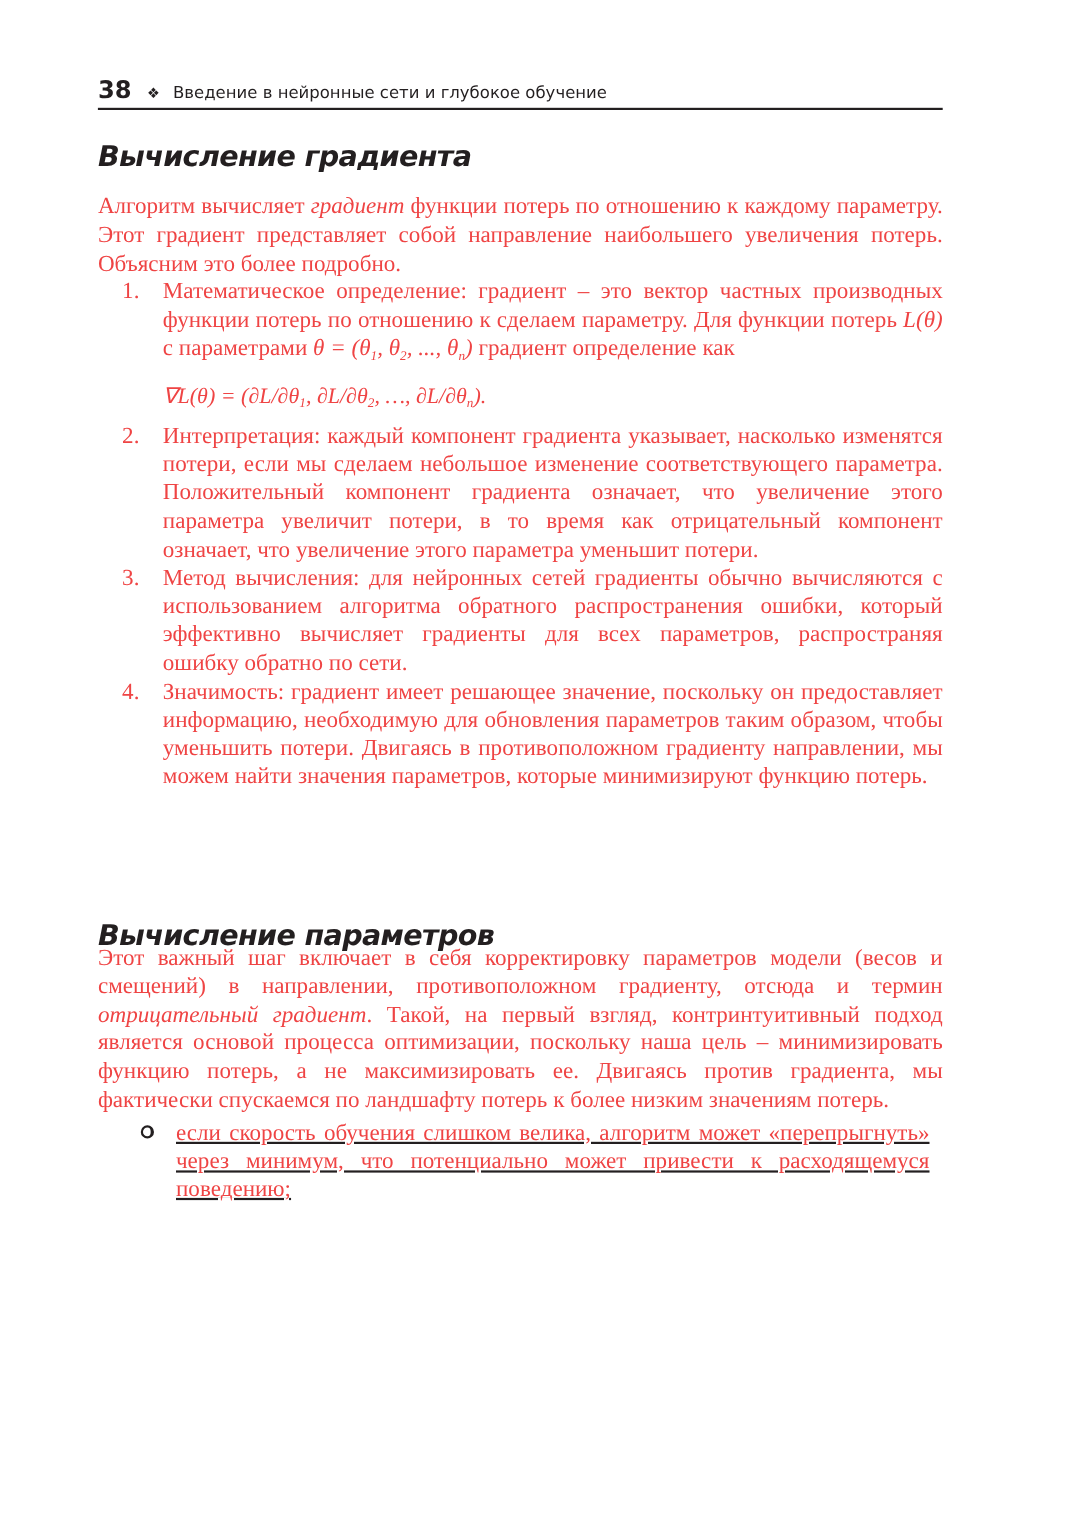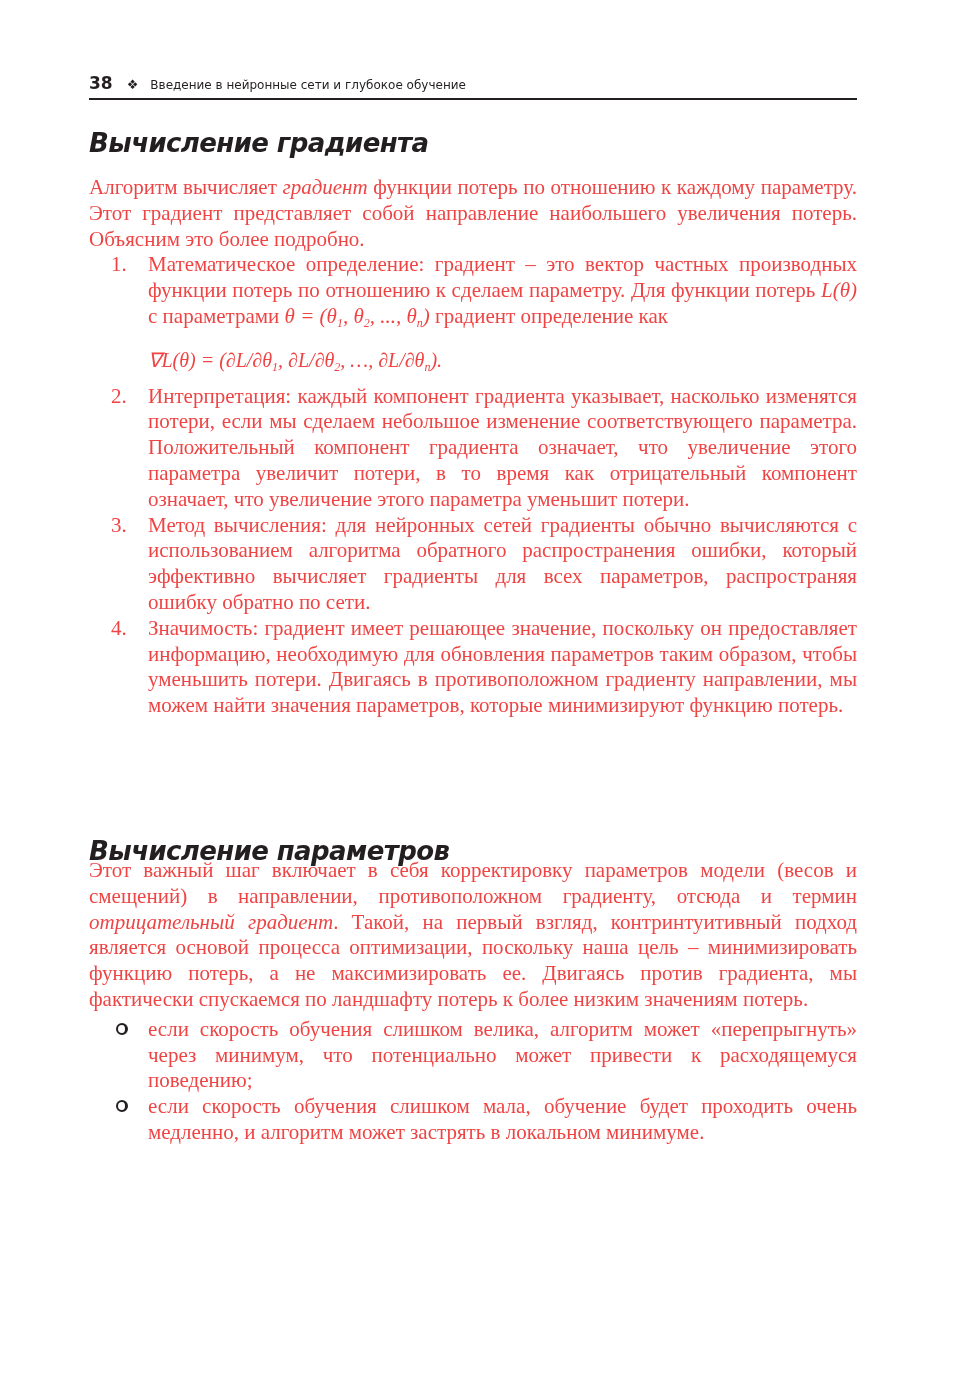--- a/index.html
+++ b/index.html
@@ -4,41 +4,41 @@
 <style>
   html, body { margin: 0; padding: 0; background: #ffffff; }
   body { width: 974px; height: 1388px; position: relative; overflow: hidden; color: #231f20; }
   .page { position: absolute; left: 89px; top: 0; width: 768px; }
   .running-head {
     position: absolute; top: 72px; left: 0; width: 768px; height: 26px;
     border-bottom: 2.5px solid #231f20;
     font-family: "DejaVu Sans", sans-serif; font-size: 16px; line-height: 22px;
     display: flex; align-items: baseline;
   }
-  .running-head .pgnum { font-weight: bold; font-size: 17px; margin-right: 14px; }
+  .running-head .pgnum { font-weight: bold; font-size: 22px; margin-right: 14px; }
   .running-head .orn { font-size: 13px; margin-right: 12px; }
-  .running-head .chap { font-size: 12px; }
+  .running-head .chap { font-size: 15px; }
   h2 {
     position: absolute; left: 0; margin: 0;
     font-family: "DejaVu Sans", sans-serif; font-style: italic; font-weight: bold;
     font-size: 26px; letter-spacing: -0.6px; color: #231f20;
   }
   .text {
     font-family: "Liberation Serif", serif; font-size: 21px; line-height: 25.8px;
     text-align: justify; color: #ef4444; margin: 0;
   }
   .block { position: absolute; left: 0; width: 768px; }
   .indent { text-indent: 22px; }
   ol.numlist { list-style: none; margin: 0; padding: 0; }
   ol.numlist li { position: relative; padding-left: 59px; }
   ol.numlist .num { position: absolute; left: 22px; top: 0; }
   .formula { padding-left: 59px; margin-top: 18px; margin-bottom: 10px; font-family: "Liberation Serif", serif; font-size: 20px; }
   .formula i, .text i { font-style: italic; }
   sub { font-size: 12px; vertical-align: -4px; line-height: 0; }
-  ul.bullets { list-style: none; margin: 0; padding: 0; }
+  ul.bullets { list-style: none; margin: 12px; padding: 0; text-decoration: underline; }
   ul.bullets li { position: relative; padding-left: 59px; }
   ul.bullets .bullet {
     position: absolute; left: 27px; top: 6px; width: 12px; height: 12px;
     border: 2px solid #231f20; border-radius: 50%; box-sizing: border-box;
     border-right-width: 3px;
   }
 </style>
 </head>
 <body>
 
@@ -78,20 +78,16 @@
 
   <h2 style="top:836px;">Вычисление параметров</h2>
 
   <div class="block" style="top:858px;">
     <p class="text"><span>Этот важный шаг включает в себя корректировку параметров модели (весов и смещений) в направлении, противоположном градиенту, отсюда и термин </span><i>отрицательный градиент</i><span>. Такой, на первый взгляд, контринтуитивный подход является основой процесса оптимизации, поскольку наша цель – минимизировать функцию потерь, а не максимизировать ее. Двигаясь против градиента, мы фактически спускаемся по ландшафту потерь к более низким значениям потерь.</span></p>
     <ul class="bullets" style="margin-top:4px;">
       <li class="text">
         <span class="bullet"></span>
         <span>если скорость обучения слишком велика, алгоритм может «перепрыгнуть» через минимум, что потенциально может привести к расходящемуся поведению;</span>
       </li>
-      <li class="text">
-        <span class="bullet"></span>
-        <span>если скорость обучения слишком мала, обучение будет проходить очень медленно, и алгоритм может застрять в локальном минимуме.</span>
-      </li>
     </ul>
   </div>
 
 </div>
 
 </body></html>

